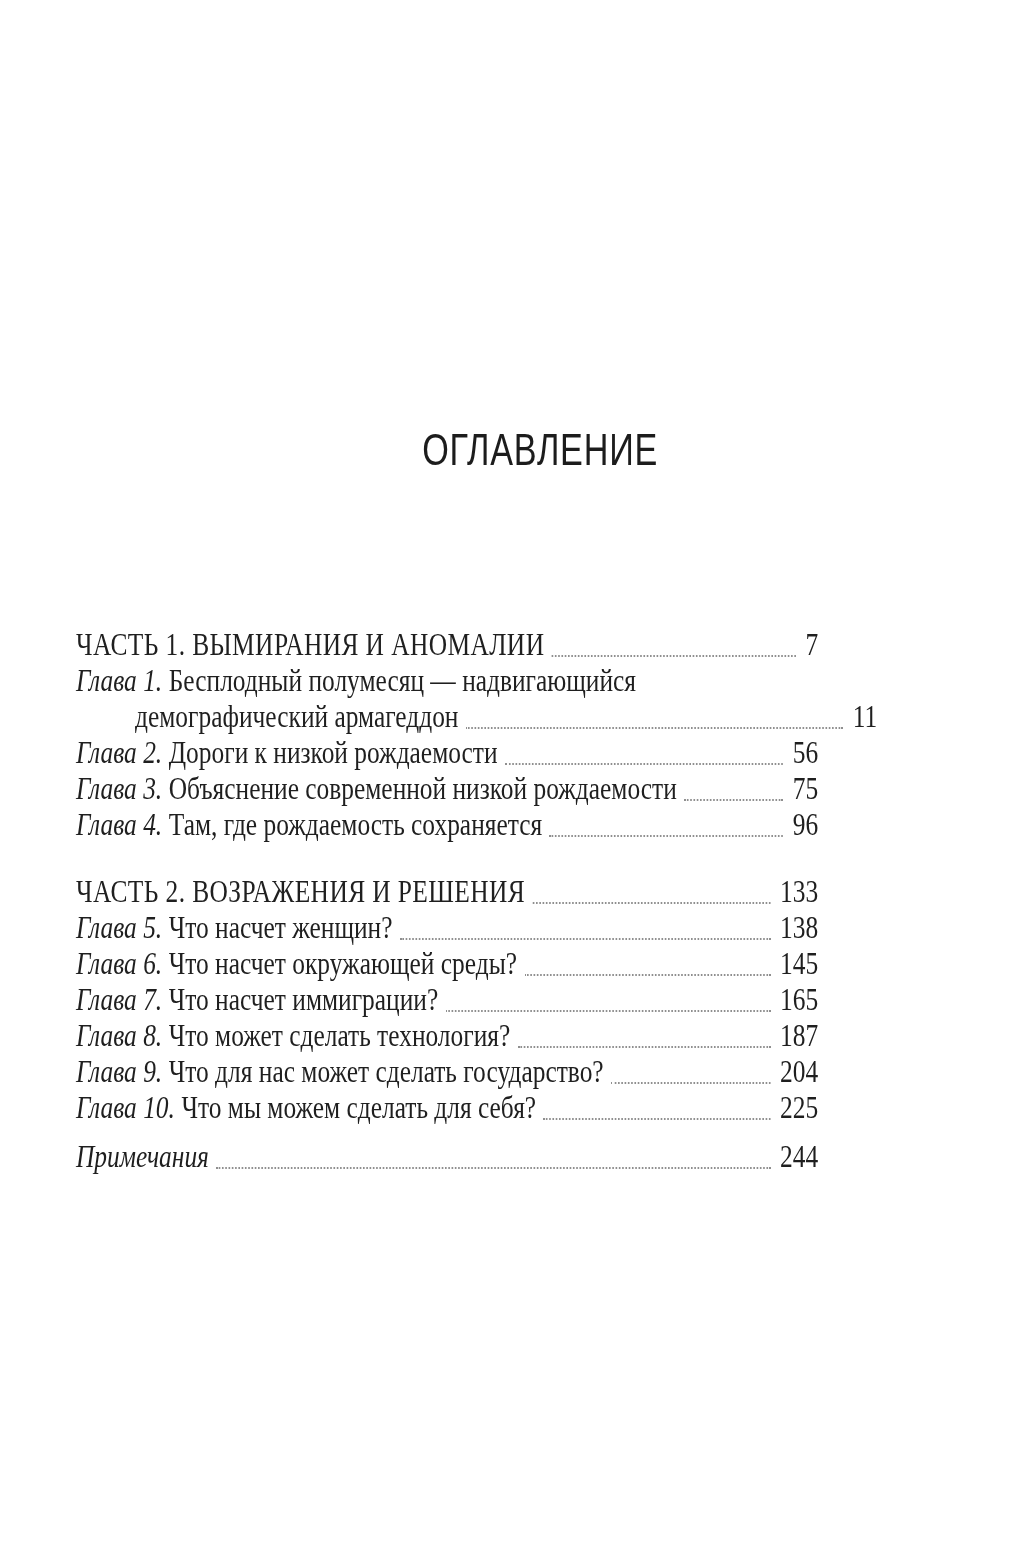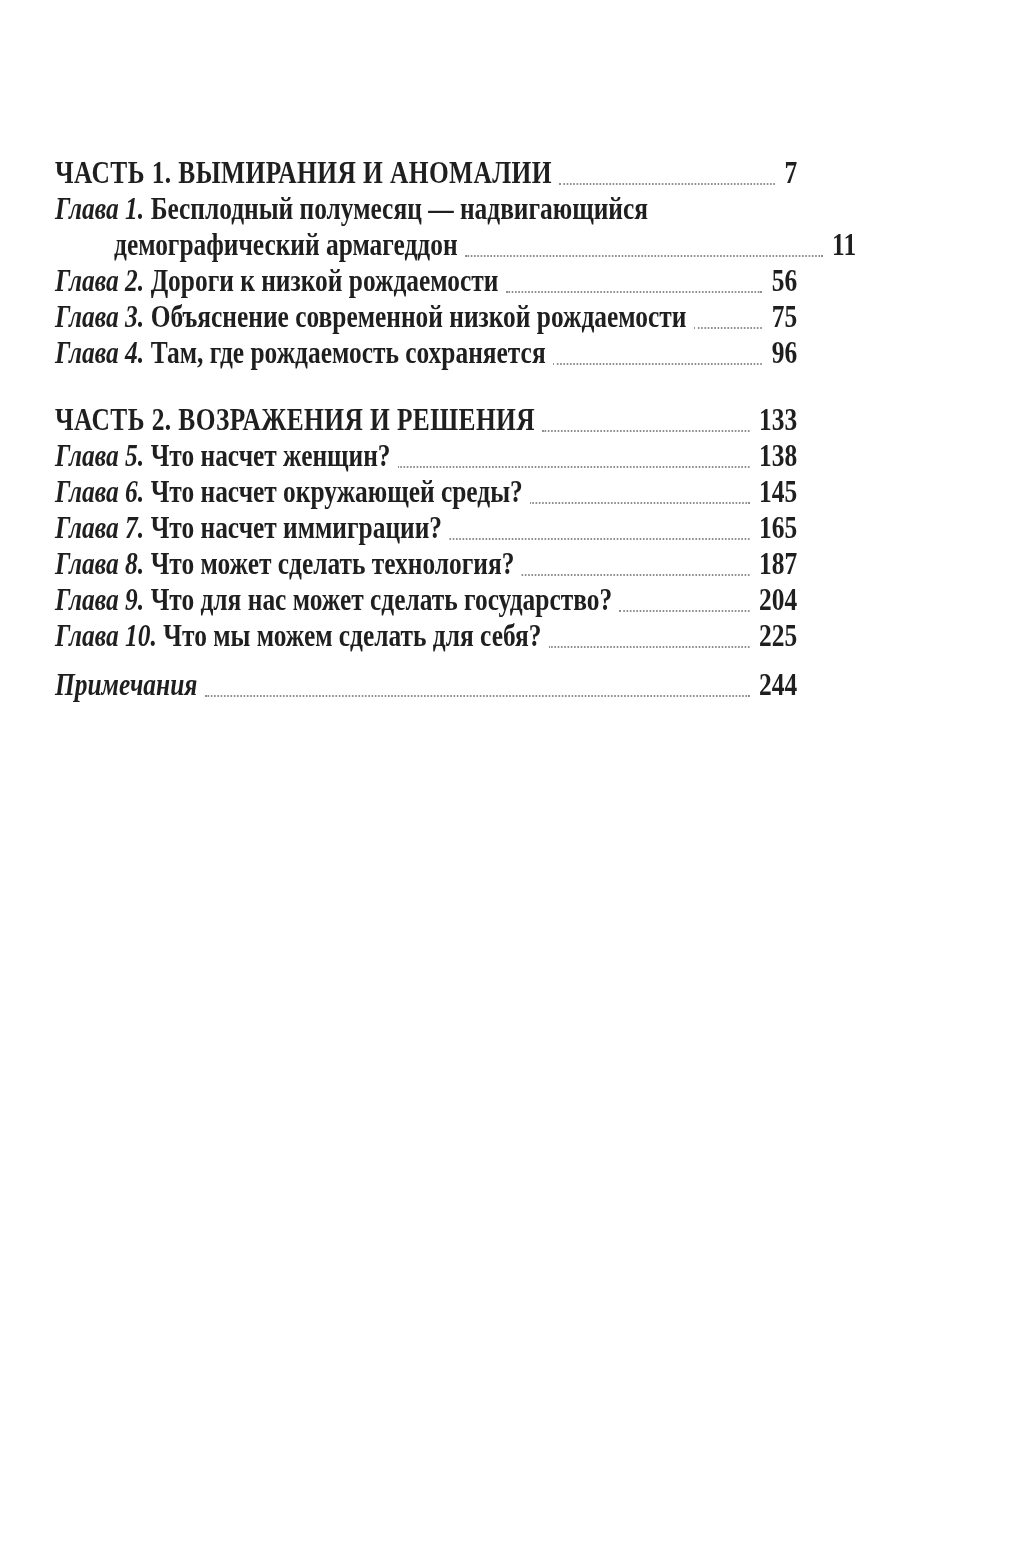--- a/index.html
+++ b/index.html
@@ -24,23 +24,22 @@
     font-size: 45px;
     line-height: 45px;
     letter-spacing: 1px;
     color: #1c1c1c;
   }
   .title-inner {
     display: inline-block;
     transform: scaleX(0.76);   
   }
   .toc {
-    margin: 155px 0 0 55px;
+    margin: 155px 0 0 76px;
     width: 742px;
-    font-weight: bold;
   }
   .row {
     display: flex;
     align-items: flex-end;
     width: 905px;              
     transform: scaleX(0.82);   
     transform-origin: 0 100%;
     font-size: 31px;
     line-height: 36px;
     white-space: nowrap;
@@ -57,20 +56,21 @@
   .pagenum { text-align: right; }
   .cont { padding-left: 72px; }      
   .part2 { margin-top: 31px; }       
   .notes { margin-top: 13px; }       
 </style>
 </head>
 <body>
 
 <div class="page">
 
+  <h1 class="title"><span class="title-inner">ОГЛАВЛЕНИЕ</span></h1>
 
   <div class="toc">
 
     <div class="row">
       <span class="caps">ЧАСТЬ 1. ВЫМИРАНИЯ И АНОМАЛИИ</span>
       <span class="leader"></span>
       <span class="pagenum">7</span>
     </div>
 
     <div class="row">

